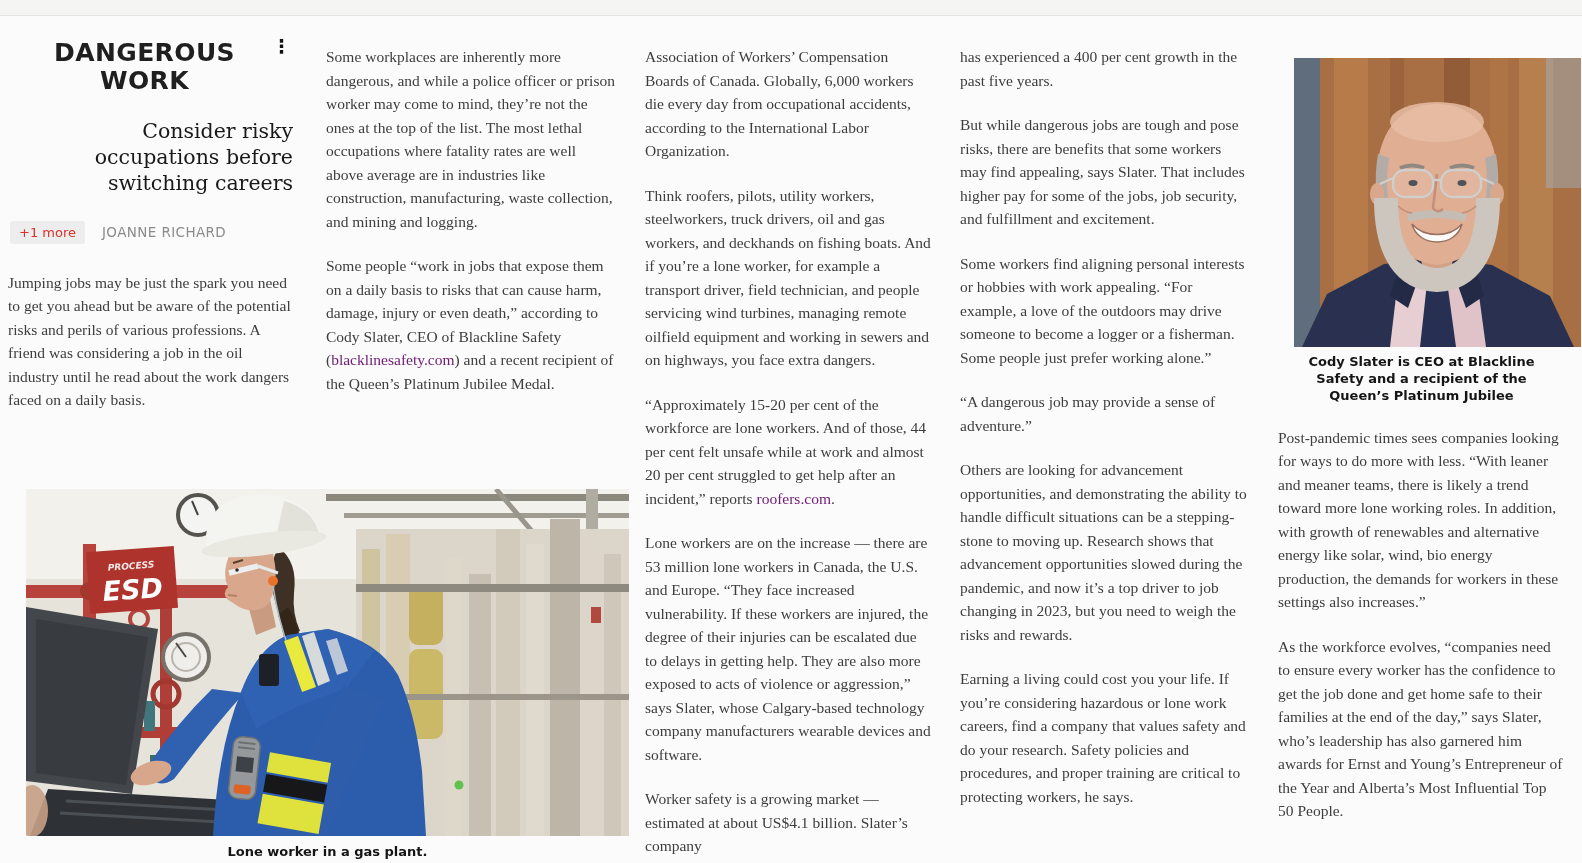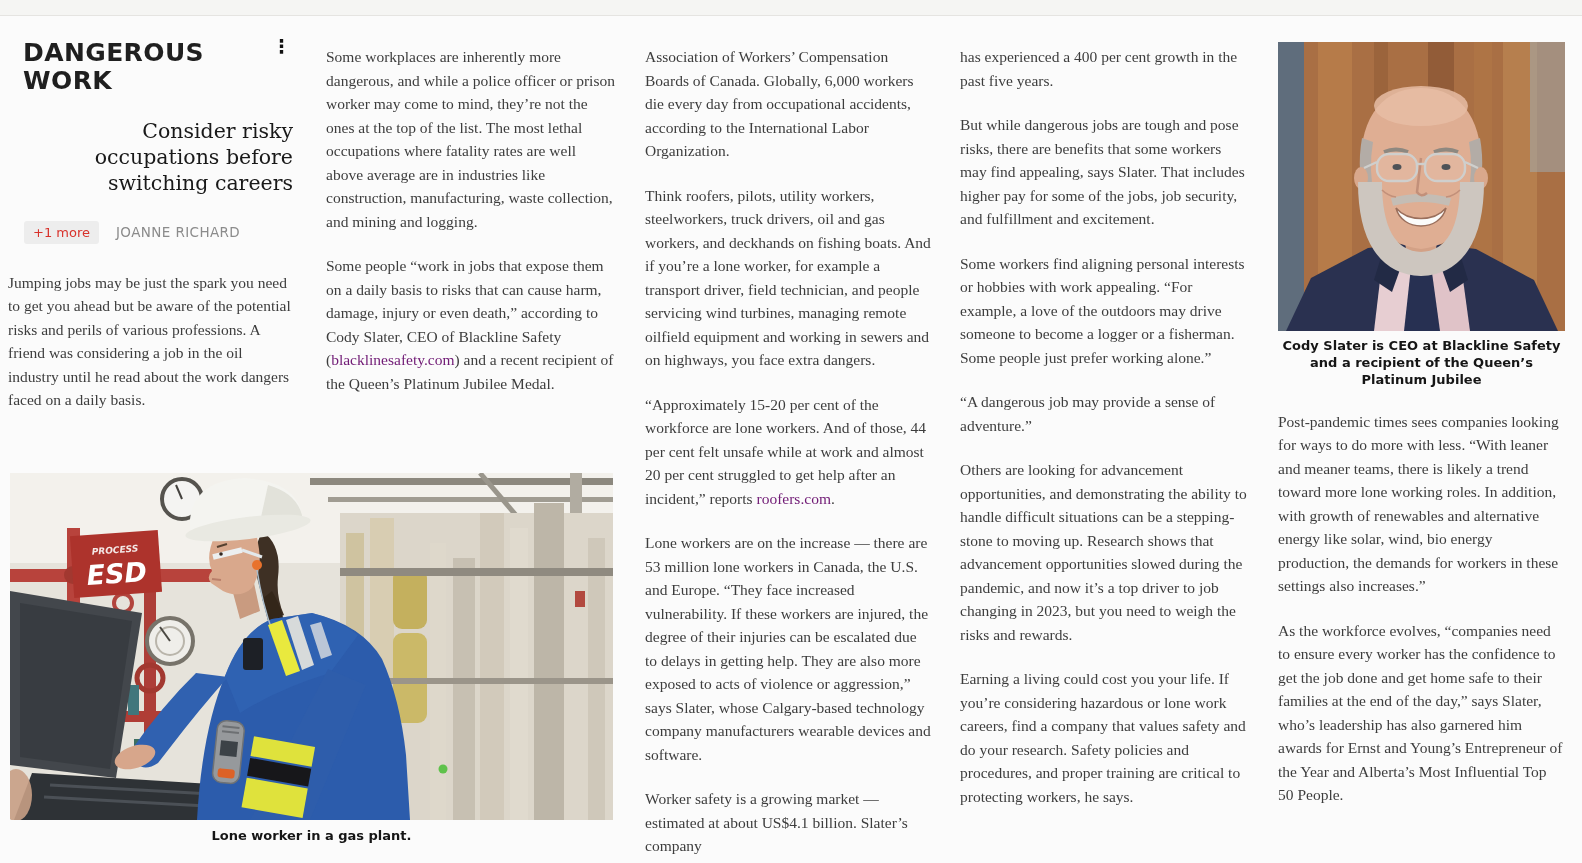--- a/index.html
+++ b/index.html
@@ -11,30 +11,30 @@
   .col p{margin:0 0 21px;font-family:"Liberation Serif","DejaVu Serif",serif;
          font-size:15.5px;line-height:23.5px;color:#3d3d3d;}
   #col1{left:8px;top:33px;width:289px;height:438px;overflow:hidden;}
   #col2{left:326px;top:45px;width:289px;height:426px;overflow:hidden;}
   #col3{left:645px;top:45px;width:287px;}
   #col4{left:960px;top:45px;width:288px;}
   #col5{left:1278px;top:42px;width:287px;}
   a.link{color:#701a75;text-decoration:none;cursor:pointer;}
   .kicker-row{display:flex;justify-content:space-between;align-items:flex-start;}
   h1.kicker{margin:6px 0 0 15px;font:700 25px/1.1 "DejaVu Sans","Liberation Sans",sans-serif;
-            color:#1f1f1f;letter-spacing:.4px;}
+            color:#1f1f1f;letter-spacing:.4px;text-align:center;}
   .kebab{background:none;border:0;cursor:pointer;padding:2px 6px;margin:2px 0 0 0;
          font:700 19px/1 "DejaVu Sans",sans-serif;color:#111;}
   h2.subtitle{margin:24px 4px 0;font-family:"DejaVu Serif","Liberation Serif",serif;
               font-weight:400;font-size:20.5px;line-height:1.28;color:#191919;text-align:right;}
-  .byline{display:flex;align-items:center;gap:17px;margin:24px 0 27px 16px;}
+  .byline{display:flex;align-items:center;gap:17px;margin:24px 0 27px 2px;}
   .badge{background:#ededed;color:#d8322b;font-size:13px;padding:4px 9px;border-radius:3px;
          border:0;cursor:pointer;font-family:"DejaVu Sans",sans-serif;}
   .author{color:#8b8b8b;font-size:13.5px;letter-spacing:.4px;}
-  figure{margin:0;}
+  figure{margin:16px;}
   #fig-gas{position:absolute;left:10px;top:473px;width:603px;}
   #fig-gas svg{display:block;width:603px;height:347px;}
   .caption{font:700 13px/1.3 "DejaVu Sans","Liberation Sans",sans-serif;color:#151515;
            text-align:center;margin-top:8px;}
   #fig-portrait svg{display:block;width:287px;height:289px;}
   #fig-portrait .caption{margin:7px 0 0;}
   #col5 .body-start{margin-top:21px;}
 </style>
 </head>
 <body>

